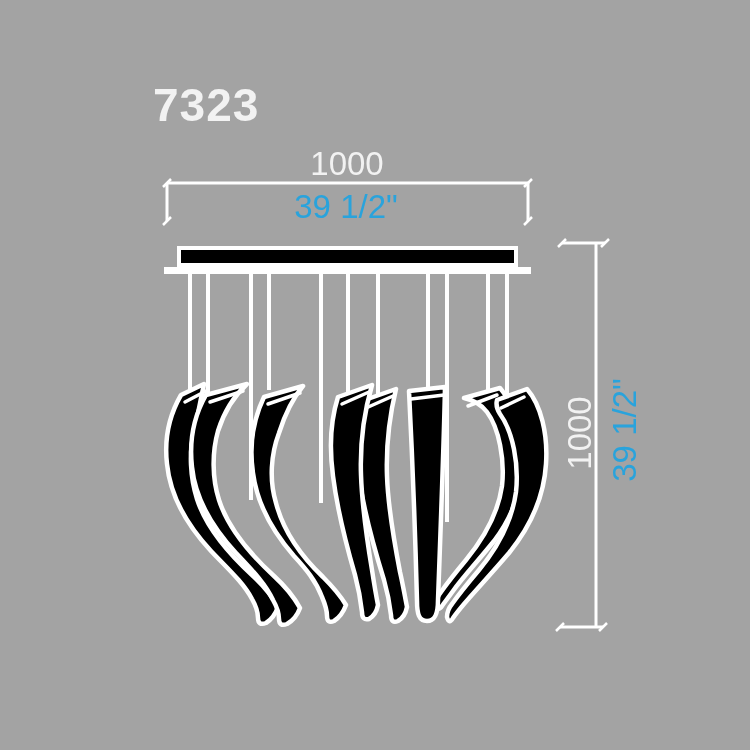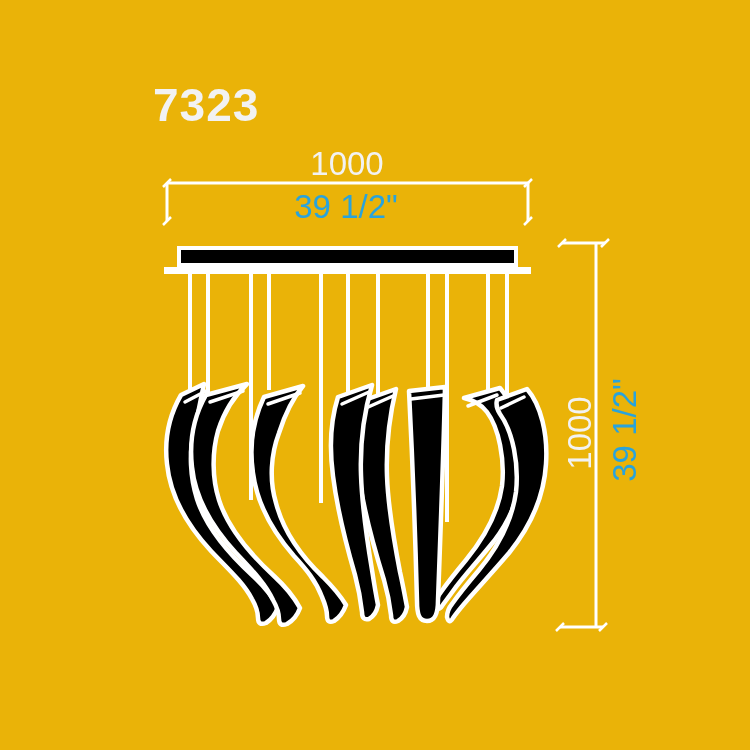--- a/index.html
+++ b/index.html
@@ -29,21 +29,21 @@
     font-weight: 400;
   }
   .dim-imperial {
     font-size: 33px;
     font-weight: 400;
   }
 </style>
 </head>
 <body>
 
-<div id="stage" style="background: #eab308;">
+<div id="stage" style="background: #a3a3a3;">
   <svg id="drawing-svg" width="750" height="750" viewBox="0 0 750 750">
 
     <text id="model-number" class="model-num" x="153" y="121" fill="#f2f2f2">7323</text>
 
     <text id="width-metric" class="dim-metric" text-anchor="middle" x="347" y="175" fill="#f2f2f2">1000</text>
     <text id="width-imperial" class="dim-imperial" text-anchor="middle" x="346" y="218" fill="#29a3dc">39 1/2"</text>
 
     <text id="height-metric" class="dim-metric" text-anchor="middle" x="591" y="433" fill="#f2f2f2" transform="rotate(-90 591 433)">1000</text>
     <text id="height-imperial" class="dim-imperial" text-anchor="middle" x="636" y="430" fill="#29a3dc" transform="rotate(-90 636 430)">39 1/2"</text>
 

